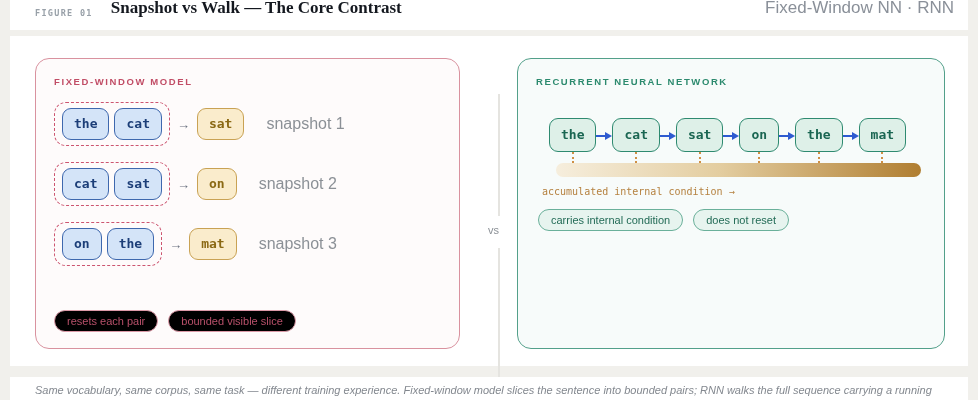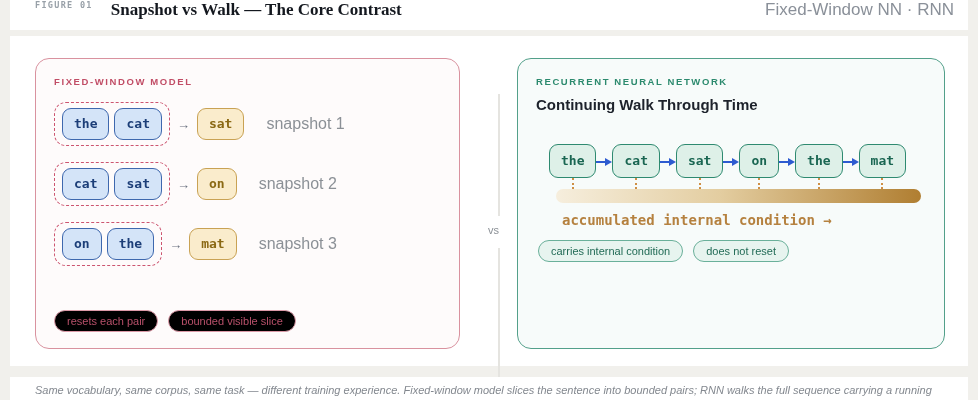--- a/index.html
+++ b/index.html
@@ -7,21 +7,21 @@
   body {
     position:relative;
     background:#f1f0ec;
     font-family:"Liberation Sans", sans-serif;
     overflow:hidden;
   }
   .card { position:absolute; background:#ffffff; }
 
   
   #header-card { left:10px; right:10px; top:0; height:30px; }
-  .header-inner { display:flex; align-items:flex-start; height:100%; padding:0 14px 0 25px; }
+  .header-inner { display:flex; align-items:flex-end; height:100%; padding:0 14px 12px 25px; }
   .figure-label {
     font-family:"DejaVu Sans Mono", monospace;
     font-size:8.5px; font-weight:bold; letter-spacing:1.3px;
     color:#98a0a8; margin-right:18px; white-space:nowrap;
   }
   .page-title {
     font-family:"Liberation Serif", serif;
     font-size:17px; font-weight:bold; color:#14181f; white-space:nowrap;
   }
   .header-meta { margin-left:auto; font-size:17px; color:#8a9099; white-space:nowrap; }
@@ -82,23 +82,23 @@
   .chain-arrow { display:flex; align-items:center; margin-top:14px; }
   .a-line { width:9px; height:2.6px; background:#2e5bd0; }
   .a-head { width:0; height:0; border-left:7px solid #2e5bd0;
             border-top:4.6px solid transparent; border-bottom:4.6px solid transparent; }
 
   .state-bar {
     margin-left:20px; margin-top:0; width:365px; height:14px; border-radius:8px;
     background:linear-gradient(to right, #f6eedd, #e3cda0 45%, #b07e31);
   }
   .bar-caption {
-    margin-left:26px; margin-top:9px;
+    margin-left:6px; margin-top:9px;
     font-family:"DejaVu Sans Mono", monospace;
-    font-size:14px; font-weight:bold; color:#b5813f; white-space:nowrap;
+    font-size:10px; font-weight:normal; color:#b5813f; white-space:nowrap;
   }
 
   
   #footer-card { left:10px; right:10px; top:377px; height:40px; }
   .footer-caption {
     padding:6px 30px 0 25px;
     font-style:italic; font-size:11px; line-height:1.45; color:#83888f;
   }
 </style>
 </head>
@@ -152,21 +152,20 @@
       <span class="pill pink">bounded visible slice</span>
     </div>
   </div>
 
   <div id="divider-top"></div>
   <div id="vs-label">vs</div>
   <div id="divider-bottom"></div>
 
   <div class="panel" id="panel-right">
     <div class="eyebrow">RECURRENT NEURAL NETWORK</div>
-    <div class="panel-title">Continuing Walk Through Time</div>
 
     <div class="chain">
       <div class="token-wrap">
         <span class="chip teal">the</span>
         <span class="connector"></span>
       </div>
       <div class="chain-arrow">
           <span class="a-line"></span>
           <span class="a-head"></span>
         </div>

